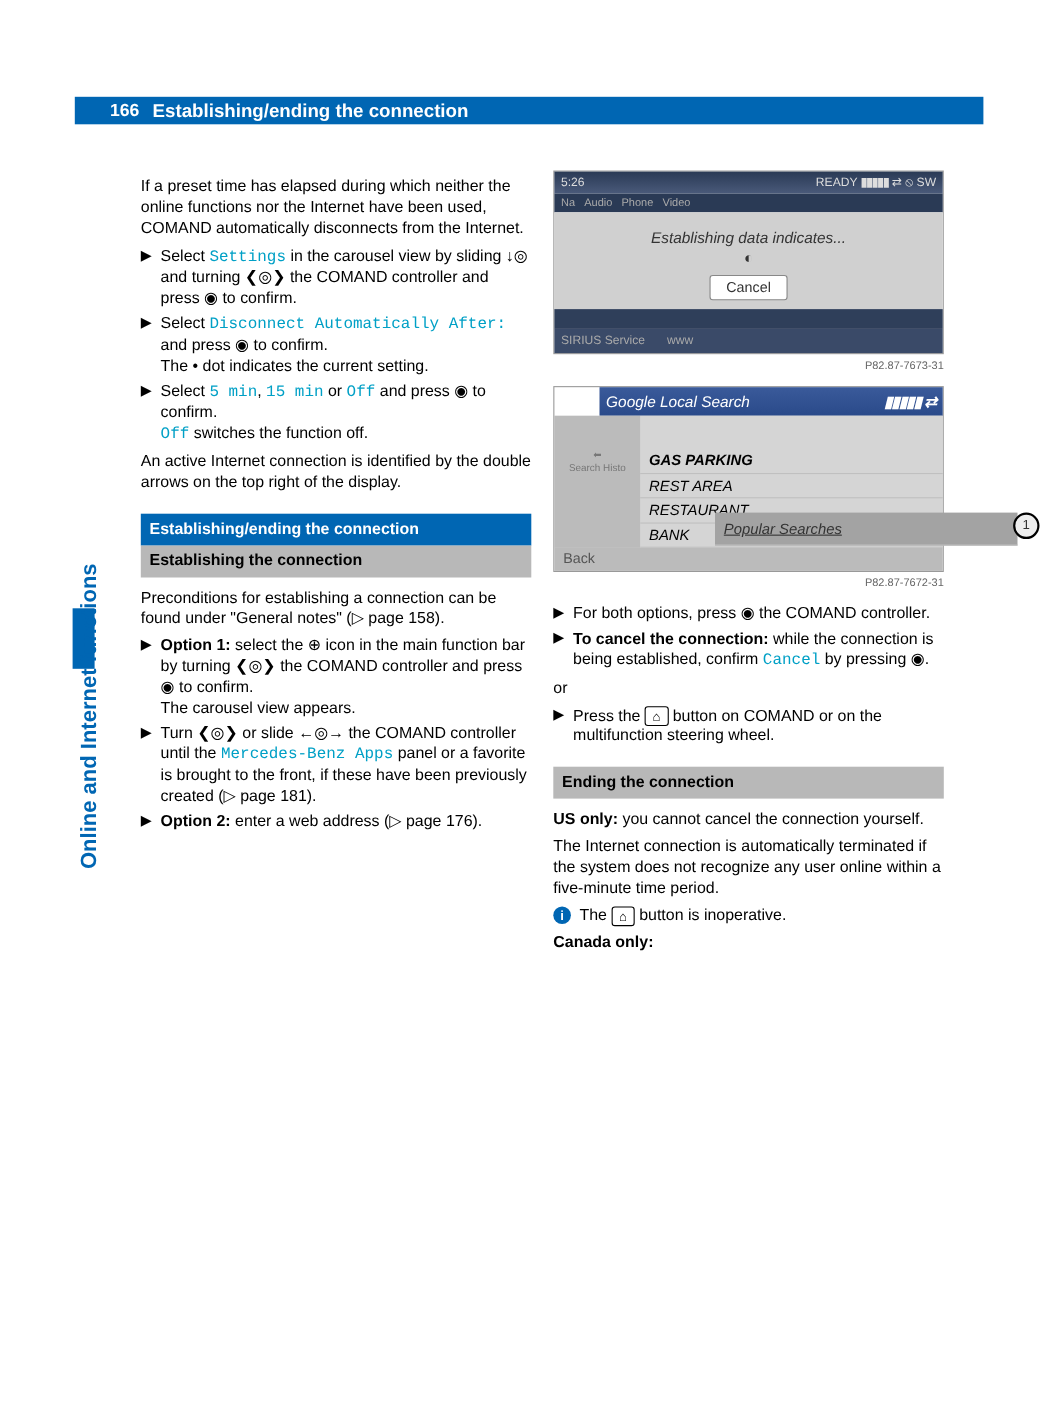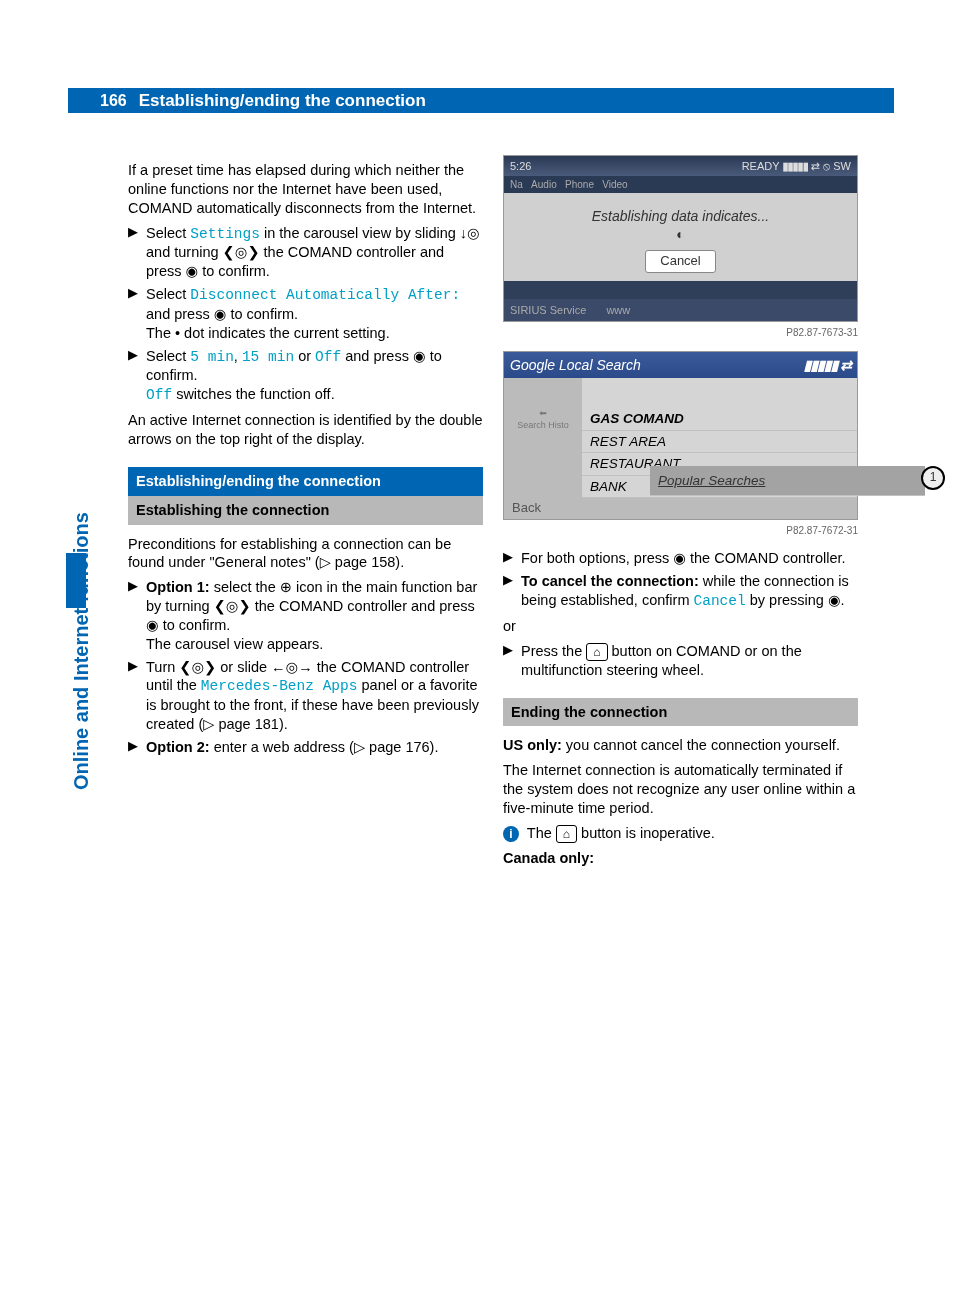--- a/index.html
+++ b/index.html
@@ -154,20 +154,21 @@
   }
   .ss2-header {
     background: linear-gradient(#3a5a9a, #2a4a8a);
     color: #fff;
     font-style: italic;
     font-size: 14px;
     padding: 4px 6px;
     display:flex;
     justify-content:space-between;
     align-items:center;
+    margin-left:41px;
   }
   .ss2-body { display:flex; background:#ccc; }
   .ss2-left { width:78px; background:#bbb; font-size:9px; color:#777; text-align:center; padding-top:30px; }
   .ss2-list { flex:1; background:#d5d5d5; }
   .ss2-row { padding:2px 8px; font-style: italic; font-size:13.5px; border-bottom:1px solid #c0c0c0; }
   .ss2-row.header { background:#a3a3a3; color:#333; font-weight:normal; position:relative;text-decoration:underline; }
   .ss2-row.bold { font-weight:bold; color:#000; }
   .ss2-circle { position:absolute; right:-20px; top:0; width:20px; height:20px; border:2px solid #000; border-radius:50%; font-style:normal; font-size:12px; text-align:center; line-height:18px; background:#eee; }
   .ss2-back { background:#bbb; color:#555; font-size:13px; padding:2px 8px; }
   .img-code { text-align:right; font-size:10px; color:#666; margin-bottom:12px; }
@@ -274,21 +275,21 @@
         <div class="ss2-body">
           <div class="ss2-left">
             <div>⬅</div>
             <div>Search Histo</div>
           </div>
           <div class="ss2-list">
             <div class="ss2-row header">
               <span>Popular Searches</span>
               <span class="ss2-circle">1</span>
             </div>
-            <div class="ss2-row bold">GAS COMAND</div>
+            <div class="ss2-row bold">GAS PARKING</div>
             <div class="ss2-row">REST AREA</div>
             <div class="ss2-row">RESTAURANT</div>
             <div class="ss2-row">BANK</div>
           </div>
         </div>
         <div class="ss2-back">Back</div>
       </div>
       <div class="img-code">P82.87-7672-31</div>
 
       <div class="step">

